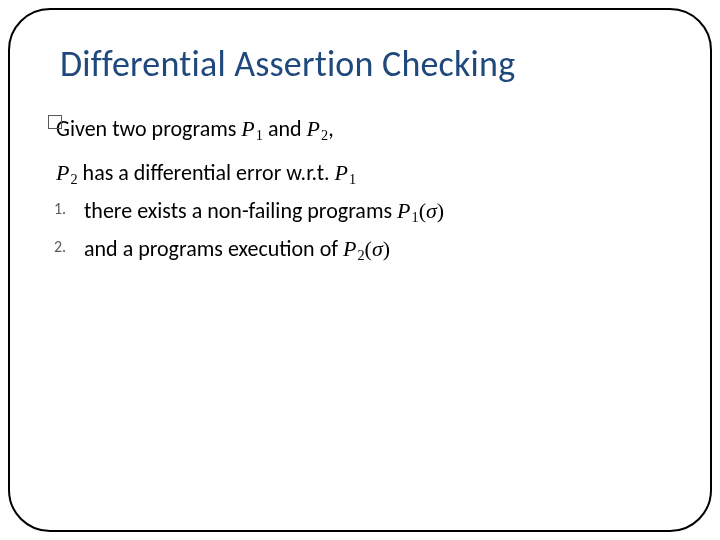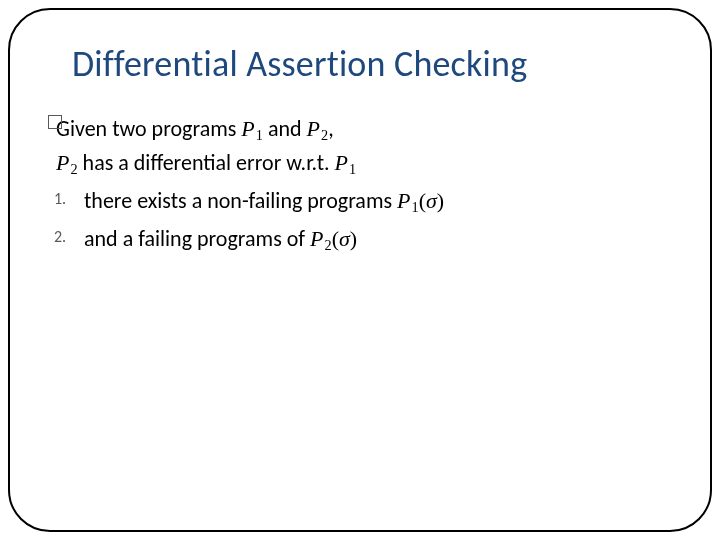--- a/index.html
+++ b/index.html
@@ -23,21 +23,21 @@
     left: 8px;
     top: 8px;
     right: 8px;
     bottom: 8px;
     border: 2px solid #000;
     border-radius: 42px;
     box-sizing: border-box;
   }
   .title {
     position: absolute;
-    left: 72px;
+    left: 60px;
     top: 42px;
     font-size: 36px;
     font-weight: 400;
     color: #1f497d;
     letter-spacing: 0.2px;
   }
   .body {
     position: absolute;
     left: 50px;
     top: 112px;
@@ -54,21 +54,21 @@
     position: absolute;
     left: -2px;
     top: 3px;
     width: 14px;
     height: 14px;
     border: 1.5px solid #595959;
     box-sizing: border-box;
   }
   .line2, .line3 {
     padding-left: 6px;
-    margin-top: 0;
+    margin-top: 10px;
   }
   .ol {
     margin-top: 4px;
   }
   .ol-item {
     position: relative;
     padding-left: 34px;
     margin-top: 4px;
   }
   .ol-num {
@@ -112,18 +112,18 @@
     </div>
 
 
     <div class="ol">
       <div class="ol-item">
         <span class="ol-num">1.</span>
         <span>there exists a non-failing programs </span><span class="math-i">P</span><span class="math-sub">1</span><span class="paren">(</span><span class="math-i">σ</span><span class="paren">)</span>
       </div>
       <div class="ol-item">
         <span class="ol-num">2.</span>
-        <span>and a failing programs of </span><span class="math-i">P</span><span class="math-sub">2</span><span class="paren">(</span><span class="math-i">σ</span><span class="paren">)</span>
+        <span>and a programs execution of </span><span class="math-i">P</span><span class="math-sub">2</span><span class="paren">(</span><span class="math-i">σ</span><span class="paren">)</span>
       </div>
     </div>
 
   </div>
 </div>
 
 </body></html>

